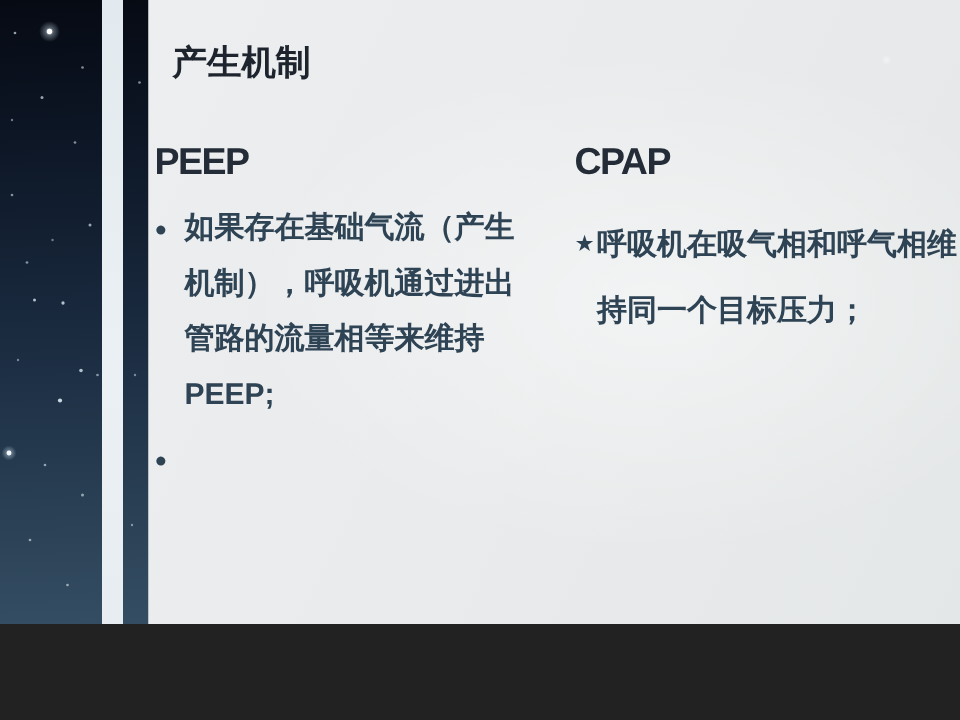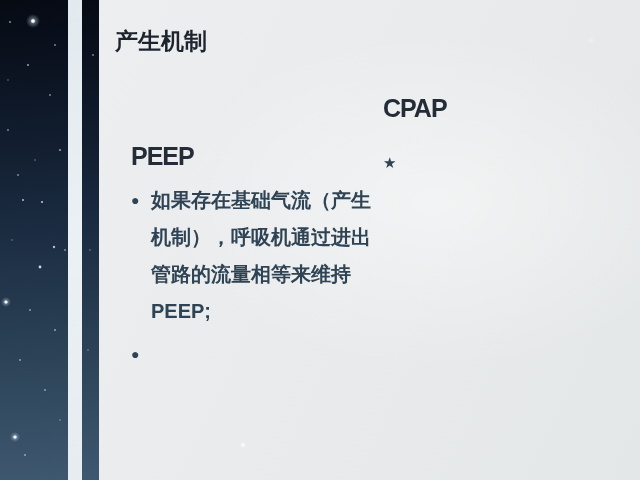--- a/index.html
+++ b/index.html
@@ -4,21 +4,21 @@
 <style>
   html, body {
     margin: 0;
     padding: 0;
     background: #222;
     font-family: "Liberation Sans", "DejaVu Sans", sans-serif;
   }
   .stage {
     position: relative;
     width: 640px;
-    height: 480px;
+    height: 416px;
     overflow: hidden;
     background: #e9ebec;
   }
 
   
   .sky {
     position: absolute;
     left: 0; top: 0;
     width: 99px; height: 480px;
     background: linear-gradient(178deg,
@@ -71,21 +71,21 @@
     font-size: 23px;
     line-height: 30px;
     font-weight: bold;
     color: #1d242d;
     letter-spacing: 0px;
   }
   .col {
     position: absolute;
     top: 95px;
   }
-  .col-left  { left: 32px;  width: 247px; margin-top: 48px; }
+  .col-left  { left: 4px;  width: 247px; }
   .col-right { left: 284px; width: 260px; }
   .col-header {
     margin: 0;
     font-size: 25px;
     line-height: 26px;
     font-weight: bold;
     letter-spacing: -1px;
     color: #242c37;
   }
   .bullets { margin-top: 13px; }
@@ -180,18 +180,19 @@
           <span class="marker">●</span>
         </p>
       </div>
     </div>
 
     <div class="col col-right">
       <h2 class="col-header">CPAP</h2>
       <div class="bullets">
         <p class="bullet">
           <span class="marker">★</span>
+          <span>呼吸机在吸气相和呼气相维持同一个目标压力；</span>
         </p>
       </div>
     </div>
   </div>
 
 </div>
 
 </body></html>

